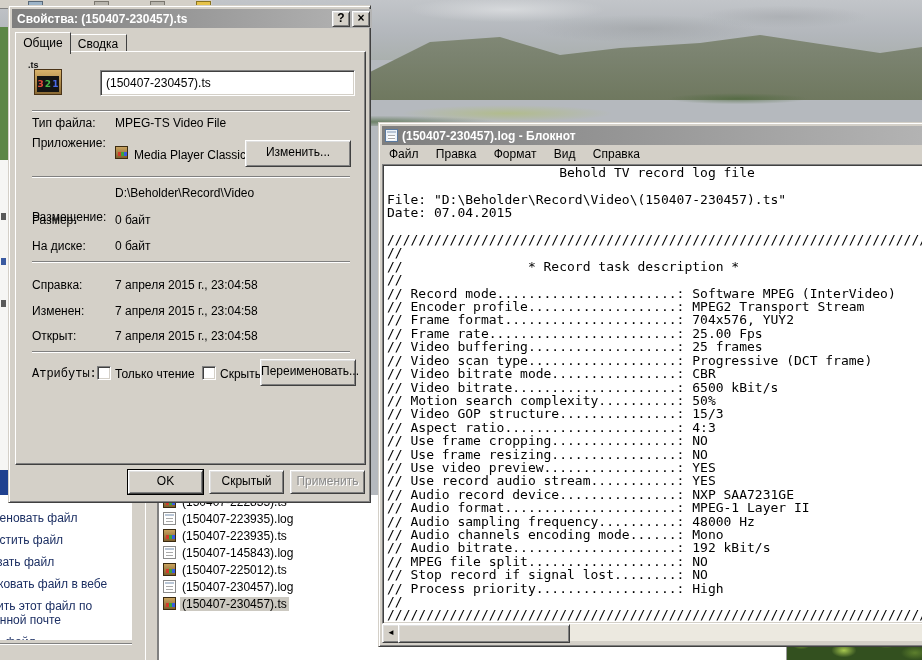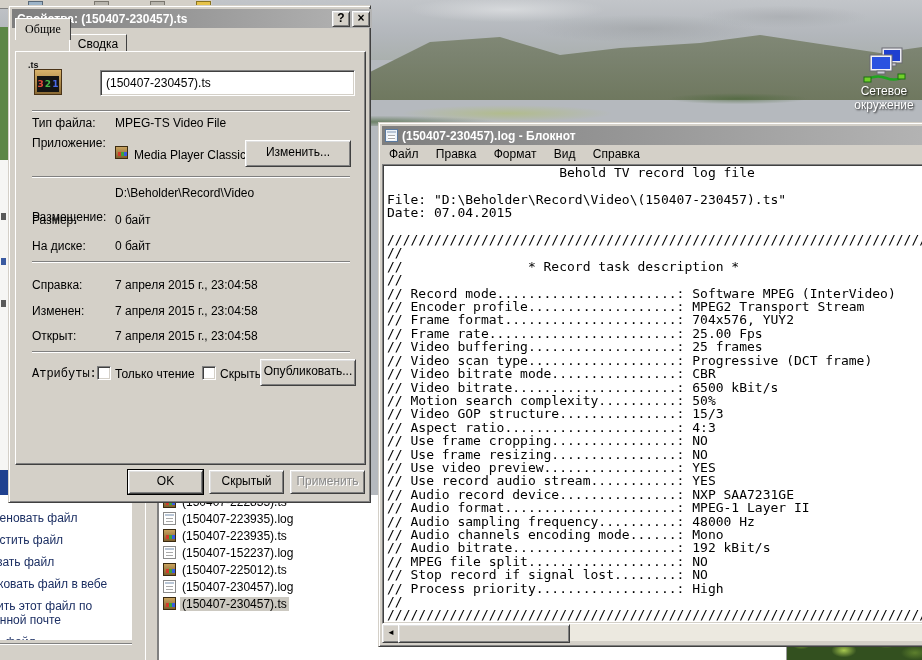--- a/index.html
+++ b/index.html
@@ -103,35 +103,20 @@
 
   <div class="abs" style="left:0;top:27px;width:8px;height:476px;z-index:3;">
     <div class="abs" style="left:0;top:0;width:8px;height:133px;background:#5c8747;"></div>
     <div class="abs" style="left:0;top:133px;width:8px;height:310px;background:#f6f6f4;"></div>
     <div class="abs" style="left:1px;top:186px;width:5px;height:7px;background:#5a5a5a;"></div>
     <div class="abs" style="left:1px;top:231px;width:5px;height:7px;background:#3a5aa0;"></div>
     <div class="abs" style="left:1px;top:273px;width:5px;height:7px;background:#5a5a5a;"></div>
     <div class="abs" style="left:0;top:443px;width:8px;height:33px;background:#20418f;"></div>
   </div>
 
-  <div class="deskicon">
-    <svg width="44" height="38" style="display:block;margin:0 auto;">
-      <rect x="20" y="2" width="20" height="15" fill="#e9e9ef" stroke="#6a6a72"></rect>
-      <rect x="22" y="4" width="16" height="11" fill="#1e3fd0"></rect>
-      <rect x="26" y="17" width="8" height="3" fill="#c9c9d2" stroke="#6a6a72"></rect>
-      <rect x="8" y="9" width="22" height="16" fill="#f2f2f6" stroke="#6a6a72"></rect>
-      <rect x="10" y="11" width="18" height="12" fill="#2a52e0"></rect>
-      <rect x="15" y="25" width="8" height="3" fill="#c9c9d2" stroke="#6a6a72"></rect>
-      <path d="M4 34 Q 14 28 24 32 T 42 30" stroke="#1fa51f" stroke-width="2.5" fill="none"></path>
-      <rect x="2" y="31" width="7" height="5" fill="#71d02a" stroke="#1c6e12"></rect>
-      <rect x="36" y="28" width="7" height="5" fill="#71d02a" stroke="#1c6e12"></rect>
-    </svg>
-    <div class="cap">Сетевое</div>
-    <div class="cap">окружение</div>
-  </div>
 
   <div class="abs" style="left:0;top:495px;width:790px;height:165px;z-index:10;">
 
     <div class="abs" style="left:0;top:0;width:132px;height:145px;background:#fff;border-right:1px solid #999;border-bottom:1px solid #999;overflow:hidden;">
       <div style="margin:16px 0 0 -44px;">
         <a class="tasklink" href="#">Переименовать файл</a>
         <a class="tasklink" href="#">Переместить файл</a>
         <a class="tasklink" href="#">Копировать файл</a>
         <a class="tasklink" href="#">Опубликовать файл в вебе</a>
         <a class="tasklink" href="#">Отправить этот файл по электронной почте</a>
@@ -162,21 +147,21 @@
       <div class="filerow" style="top:33px;">
         <span class="ico13 ico-ts">
             <i style="left:2px;background:#d43a2a;"></i>
             <i style="left:5px;background:#3aa53a;"></i>
             <i style="left:8px;background:#3a5ae0;"></i>
           </span>
         <span class="nm">(150407-223935).ts</span>
       </div>
       <div class="filerow" style="top:50px;">
         <span class="ico13 ico-log"></span>
-        <span class="nm">(150407-152237).log</span>
+        <span class="nm">(150407-145843).log</span>
       </div>
       <div class="filerow" style="top:67px;">
         <span class="ico13 ico-ts">
             <i style="left:2px;background:#d43a2a;"></i>
             <i style="left:5px;background:#3aa53a;"></i>
             <i style="left:8px;background:#3a5ae0;"></i>
           </span>
         <span class="nm">(150407-225012).ts</span>
       </div>
       <div class="filerow" style="top:84px;">
@@ -249,21 +234,21 @@
   </div>
 
   <div class="dlg winframe">
     <div class="titlebar" style="left:3px;top:3px;width:355px;height:19px;padding-left:5px;">
       <span style="flex:1;">Свойства: (150407-230457).ts</span>
       <span class="btn" style="width:16px;height:14px;line-height:13px;font-weight:bold;color:#000;margin-right:2px;">?</span>
       <span class="btn" style="width:16px;height:14px;line-height:12px;font-weight:bold;color:#000;margin-right:2px;">×</span>
     </div>
 
     <div class="tab" style="left:60px;top:28px;width:56px;height:18px;line-height:18px;">Сводка</div>
-    <div class="tab" style="left:6px;top:12px;width:54px;height:21px;line-height:20px;border-bottom:none;z-index:2;font-family:Liberation Serif, serif;">Общие</div>
+    <div class="tab" style="left:6px;top:26px;width:54px;height:21px;line-height:20px;border-bottom:none;z-index:2;">Общие</div>
 
     <div class="page">
       
       <div class="mpc32" style="left:12px;top:8px;">
         <span class="tslab">.ts</span>
         <span class="clap">
           <span class="dark">
             <span style="color:#e04a3a;">3</span>
             <span style="color:#49b849;">2</span>
             <span style="color:#4a6ae8;">1</span>
@@ -300,21 +285,21 @@
       <span class="lbl" style="left:16px;top:277px;text-align:center;">Открыт:</span>
       <span class="lbl" style="left:99px;top:277px;">7 апреля 2015 г., 23:04:58</span>
 
       <div class="groove" style="left:16px;top:299px;width:318px;"></div>
 
       <span class="lbl" style="left:16px;top:315px;font-family:Liberation Mono, monospace;">Атрибуты:</span>
       <span class="checkbox sunk" style="left:81px;top:314px;"></span>
       <span class="lbl" style="left:99px;top:315px;">Только чтение</span>
       <span class="checkbox sunk" style="left:186px;top:314px;"></span>
       <span class="lbl" style="left:204px;top:315px;">Скрытый</span>
-      <div class="btn abs" style="left:244px;top:307px;width:94px;height:25px;line-height:23px;">Опубликовать...</div>
+      <div class="btn abs" style="left:244px;top:307px;width:94px;height:25px;line-height:23px;">Переименовать...</div>
     </div>
 
     <div class="btn default abs" style="left:119px;top:464px;width:73px;height:22px;line-height:20px;">OK</div>
     <div class="btn abs" style="left:200px;top:464px;width:73px;height:22px;line-height:20px;">Скрытый</div>
     <div class="btn disabled abs" style="left:281px;top:464px;width:73px;height:22px;line-height:20px;">Применить</div>
   </div>
 
 </div>
 
 </body></html>

